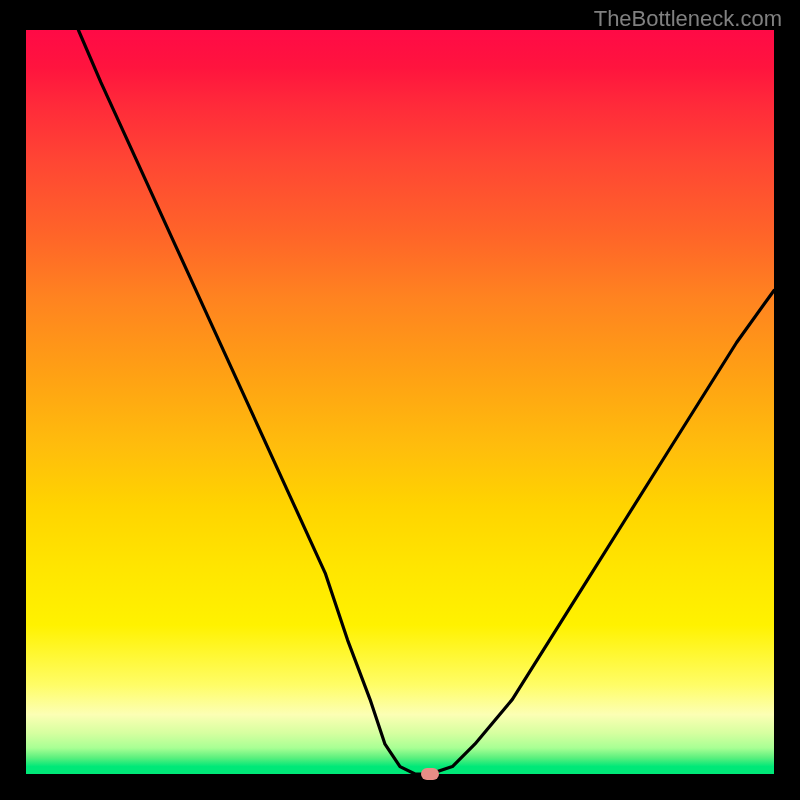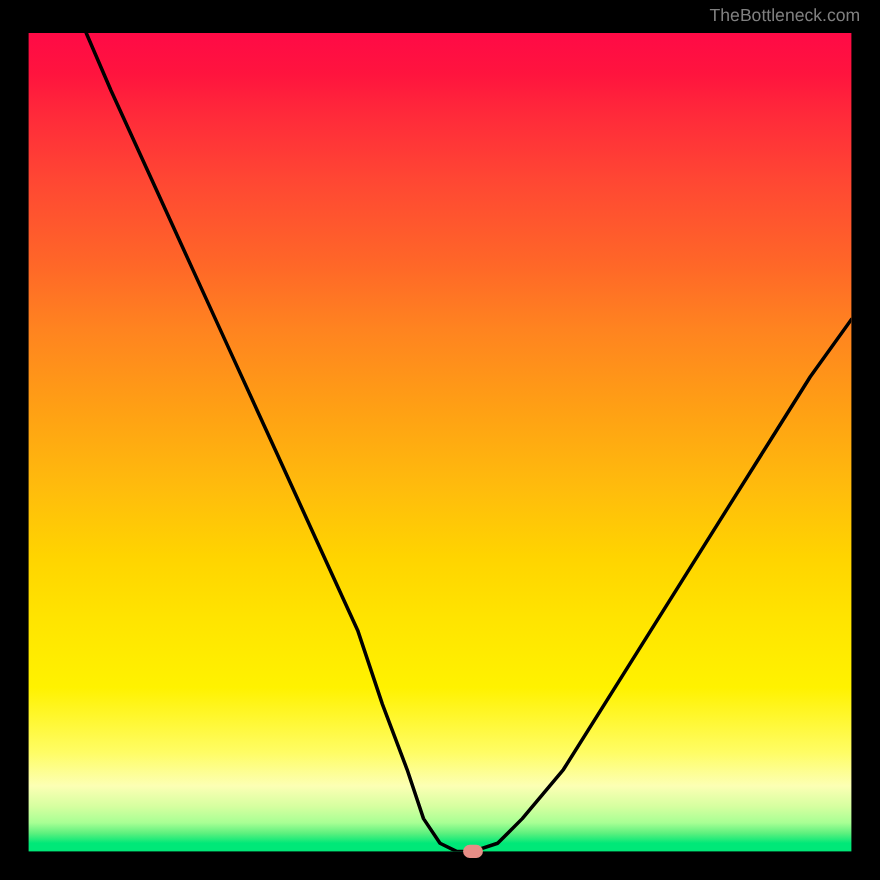--- a/index.html
+++ b/index.html
@@ -15,21 +15,21 @@
     width: 800px;
     height: 800px;
     background: #000;
     position: relative;
   }
   .watermark {
     position: absolute;
     top: 6px;
     right: 18px;
     color: #808080;
-    font-size: 16px;
+    font-size: 22px;
     font-weight: 500;
     z-index: 10;
   }
   .plot-area {
     position: absolute;
     left: 26px;
     top: 30px;
     width: 748px;
     height: 744px;
     background: linear-gradient(to bottom,

